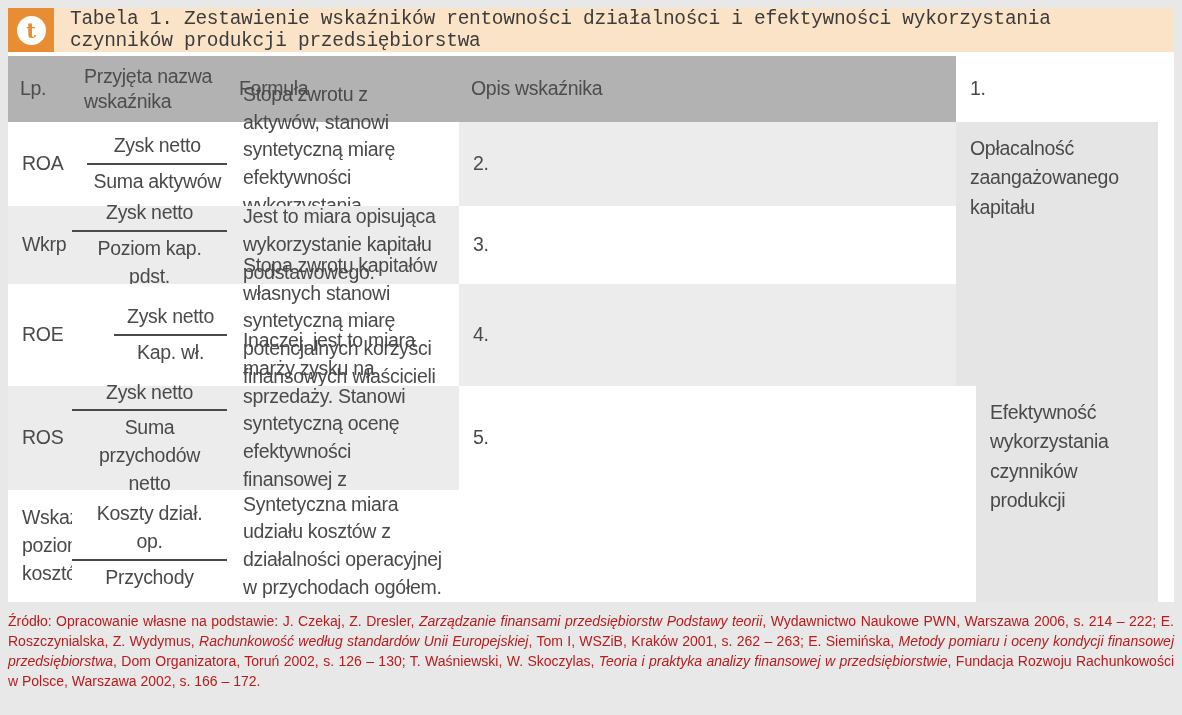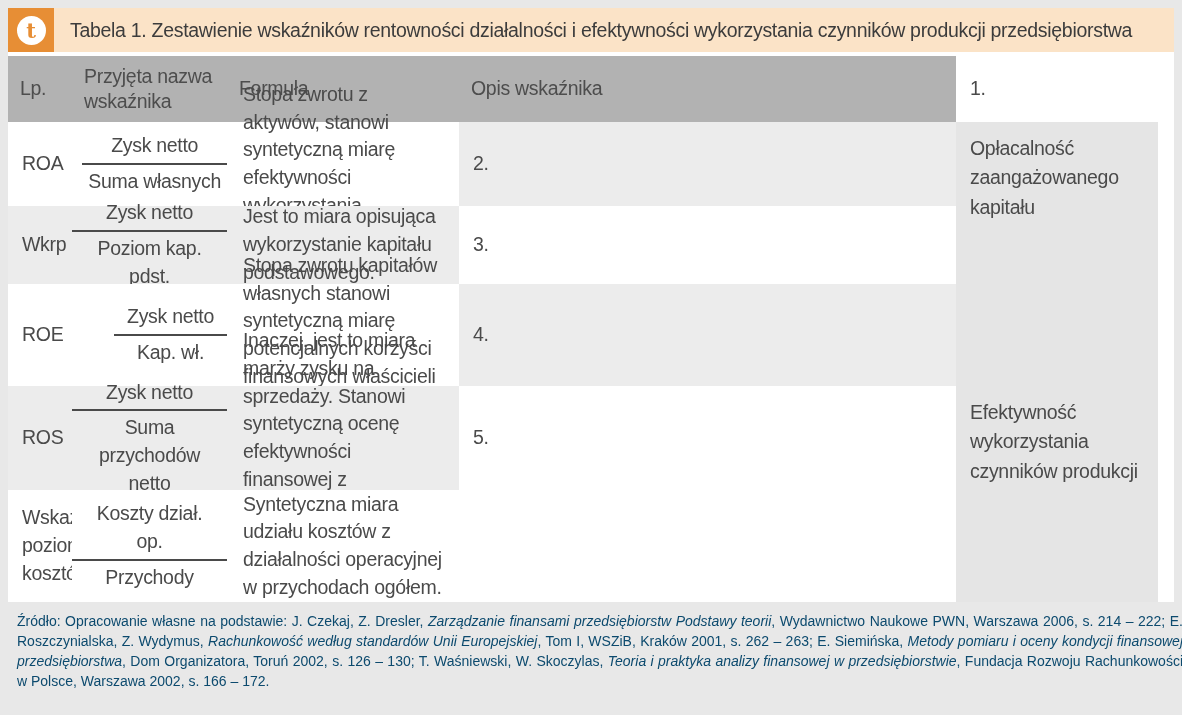--- a/index.html
+++ b/index.html
@@ -57,20 +57,21 @@
     transform: rotate(25deg);
   }
   .caption-title {
     flex: 1;
     display: flex;
     align-items: center;
     padding: 0 10px 0 16px;
     font-size: 19.5px;
     letter-spacing: -0.3px;
     color: #3c3c3c;
+    font-family: Liberation Mono, monospace;
   }
 
   
   .tbl {
     margin-top: 0;
     display: grid;
     grid-template-columns: 64px 155px 232px 497px 202px;
     grid-template-rows: 66px 84px 78px 102px 104px 112px;
     gap: 0;
     background: #ffffff;
@@ -102,36 +103,35 @@
   .desc-cell { padding: 4px 16px; }
   .analysis-cell {
     background: #e5e5e5;
     padding: 12px 14px;
     font-size: 19.5px;
     letter-spacing: -0.3px;
     line-height: 1.5;
     color: #4a4a4a;
   }
   .merge-1 { grid-column: 5; grid-row: 2 / span 3; }
-  .merge-2 { grid-column: 5; grid-row: 5 / span 2; }
+  .merge-2 { grid-column: 5; grid-row: 5 / span 2; margin-left: 20px; }
 
   .frac { display: inline-block; text-align: center; }
   .frac .num { display: block; padding: 0 13px 3px; }
   .frac .bar { display: block; height: 2px; background: #4a4a4a; }
   .frac .den { display: block; padding: 3px 6px 0; }
 
   
   .source {
     margin-top: 9px;
     width: 1166px;
     font-size: 14px;
     line-height: 1.43;
-    color: #0c4a6e;
+    color: #b91c1c;
     text-align: justify;
-    margin-left: 9px;
   }
 </style>
 </head>
 <body>
 
 <div class="sheet">
 
   <div class="caption-wrap">
     <div class="caption-bar">
       <div class="caption-icon-box">
@@ -149,21 +149,21 @@
 
       <div class="analysis-cell merge-1">Opłacalność zaangażowanego kapitału</div>
       <div class="analysis-cell merge-2">Efektywność wykorzystania czynników produkcji</div>
 
       <div class="cell lp-cell bg-w">1.</div>
       <div class="cell name-cell bg-w">ROA</div>
       <div class="cell formula-cell bg-w">
         <span class="frac">
           <span class="num">Zysk netto</span>
           <span class="bar"></span>
-          <span class="den">Suma własnych</span>
+          <span class="den">Suma aktywów</span>
         </span>
       </div>
       <div class="cell desc-cell bg-w">Stopa zwrotu z aktywów, stanowi syntetyczną miarę efektywności wykorzystania aktywów.</div>
 
       <div class="cell lp-cell bg-g">2.</div>
       <div class="cell name-cell bg-g">Wkrp</div>
       <div class="cell formula-cell bg-g">
         <span class="frac">
           <span class="num">Zysk netto</span>
           <span class="bar"></span>

